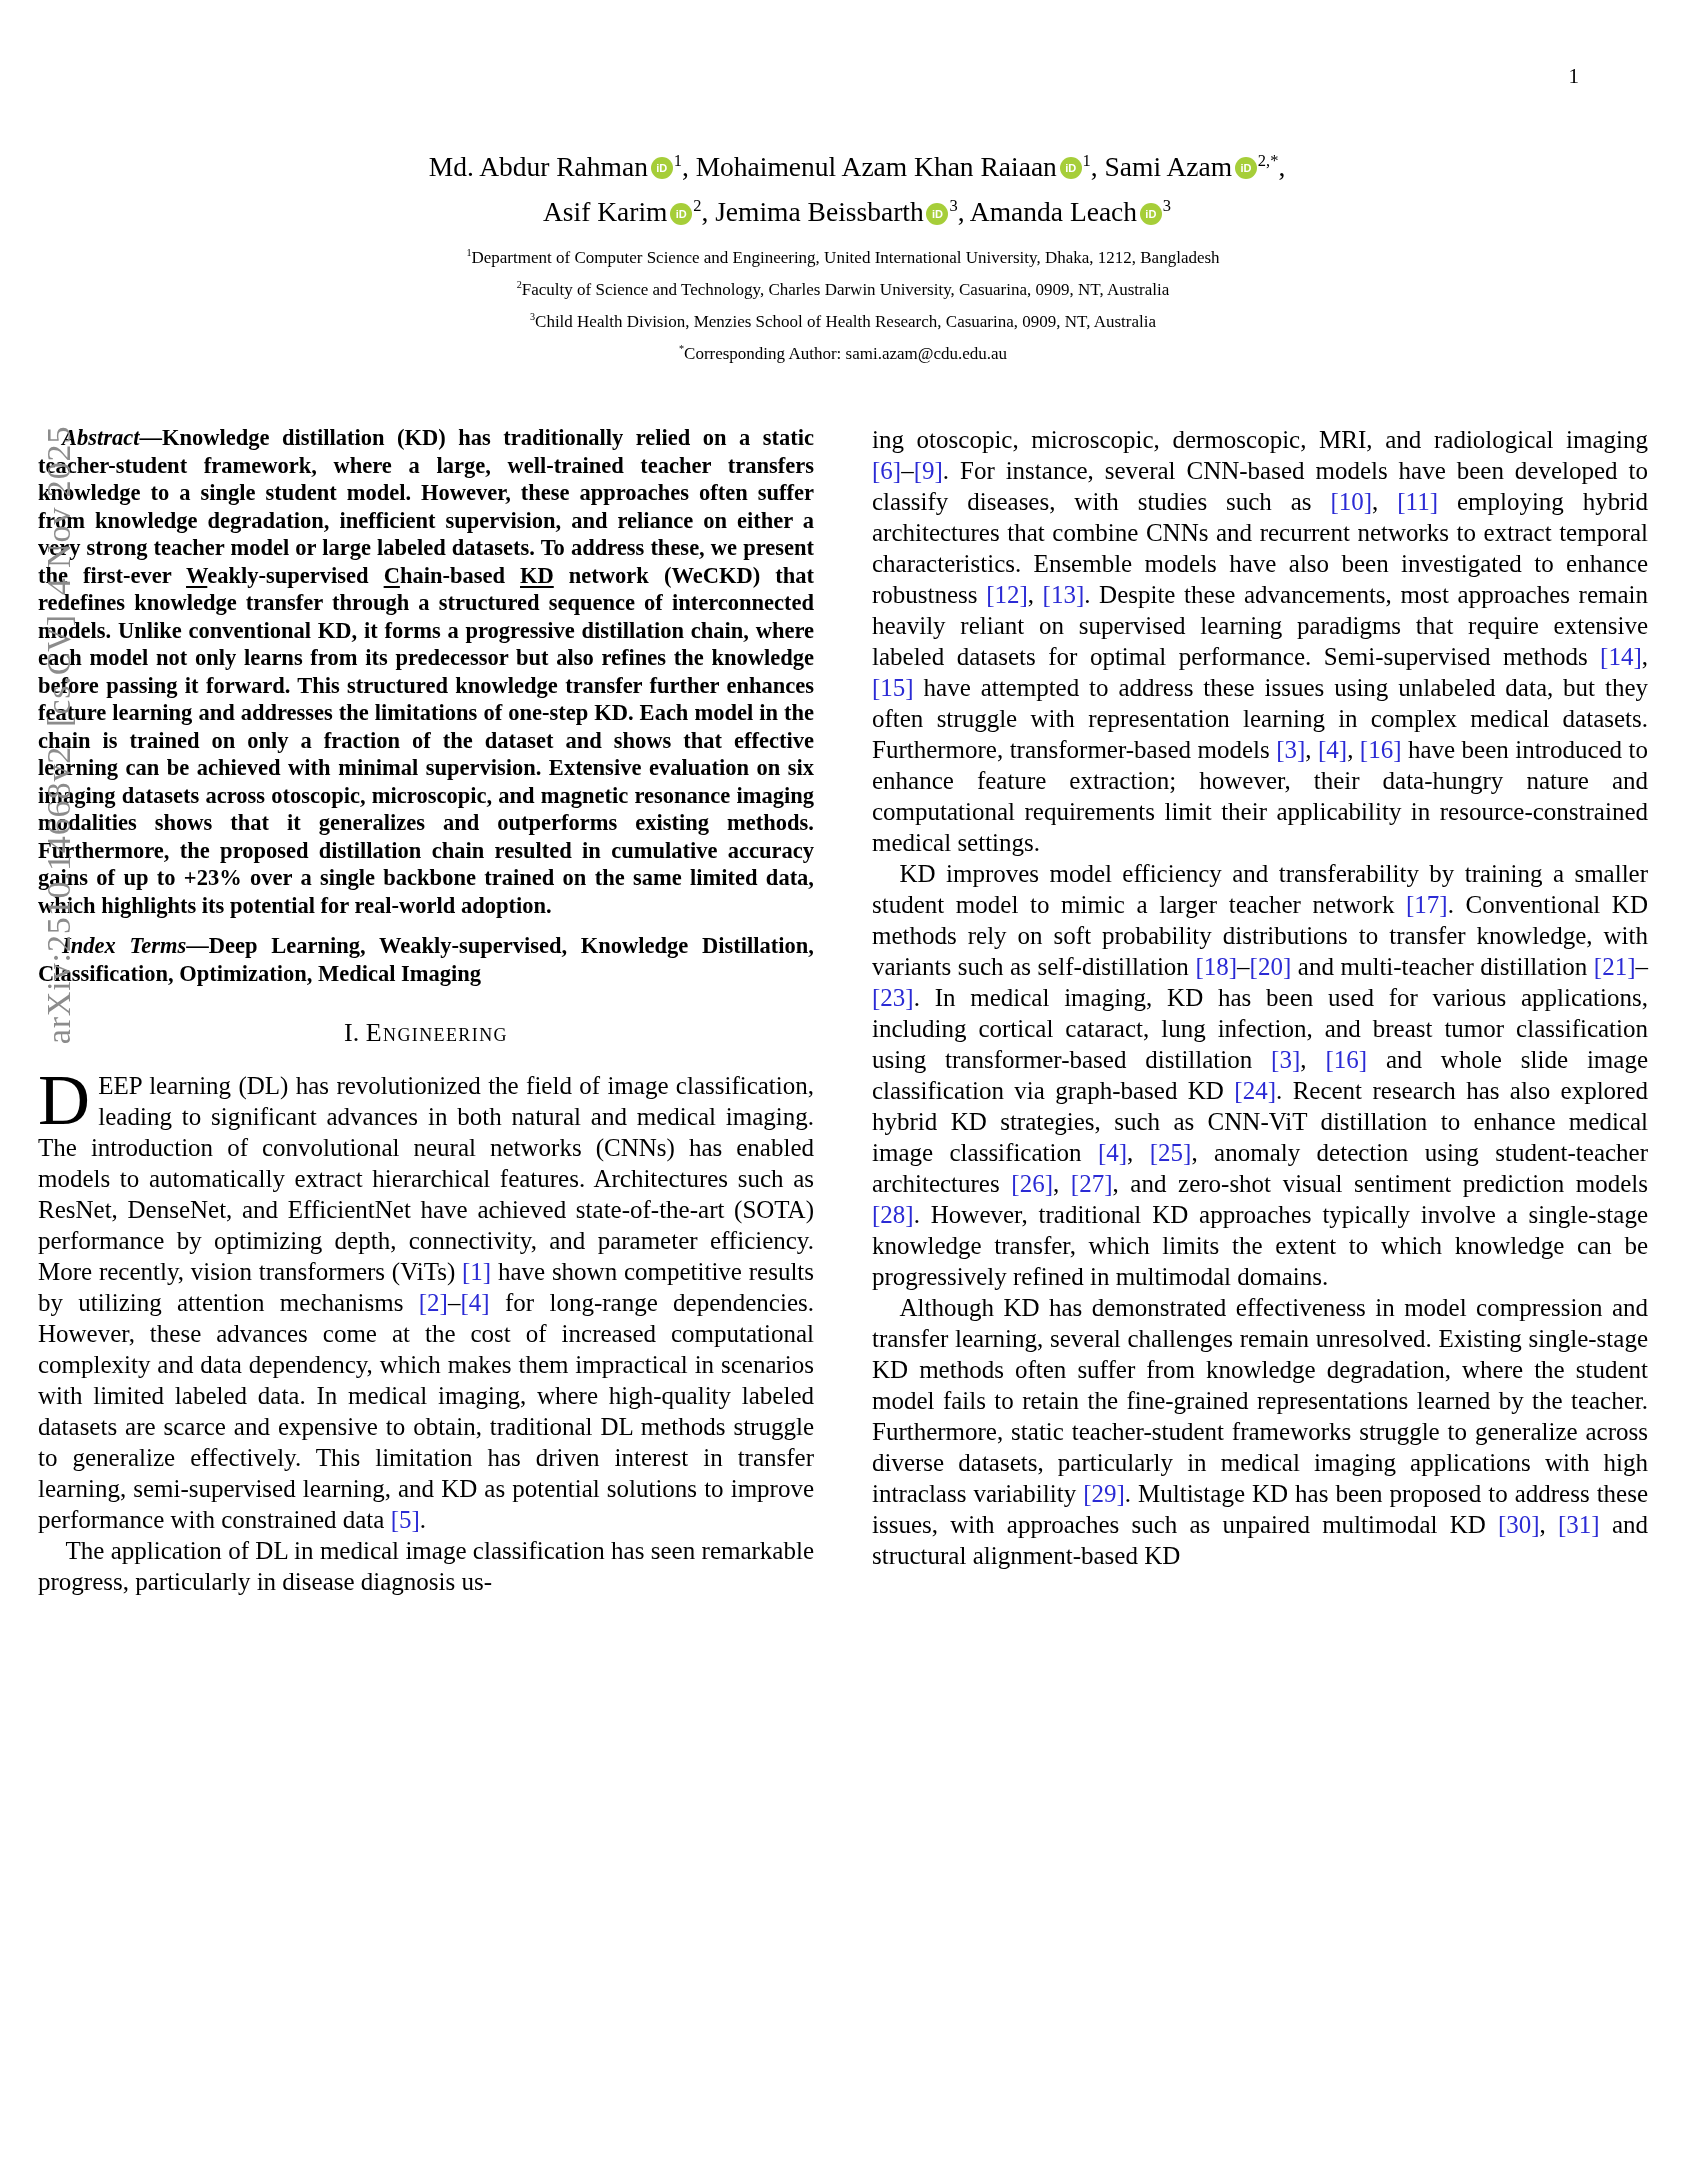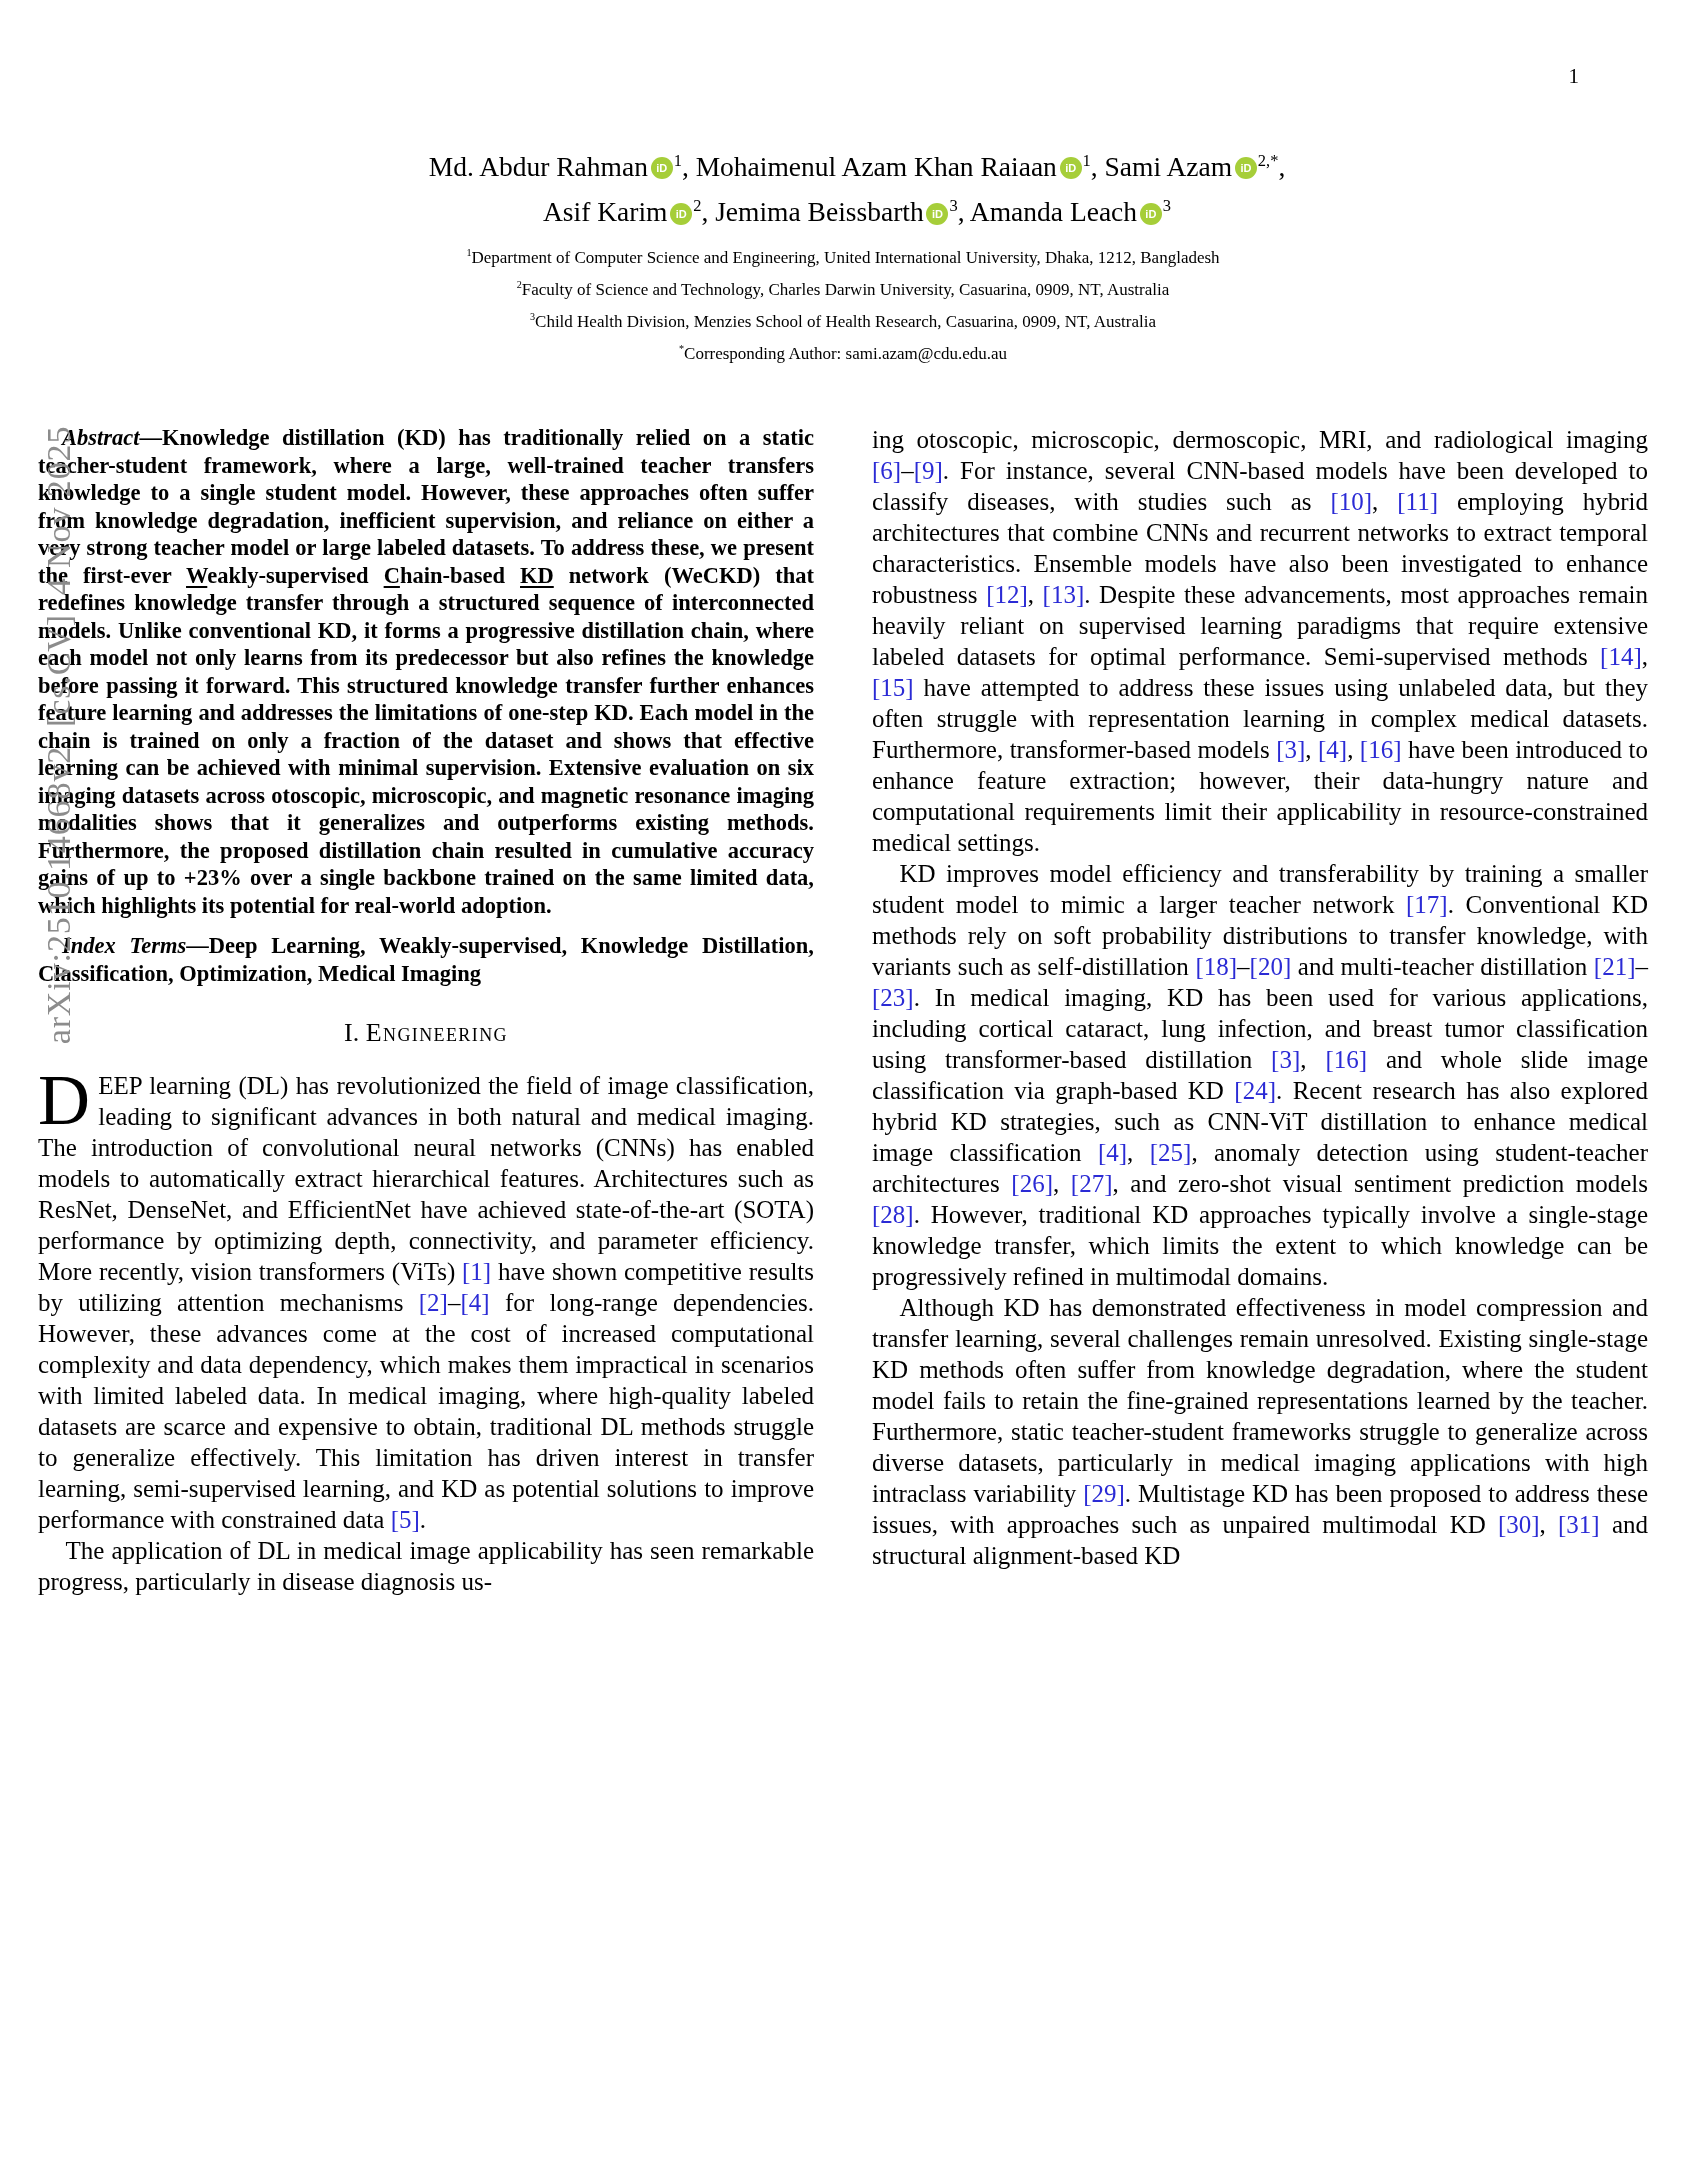--- a/index.html
+++ b/index.html
@@ -75,21 +75,21 @@
 
     <div class="col">
       <section>
         <p class="abs-para"><span class="para-label">Abstract</span><span>—Knowledge distillation (KD) has traditionally relied on a static teacher-student framework, where a large, well-trained teacher transfers knowledge to a single student model. However, these approaches often suffer from knowledge degradation, inefficient supervision, and reliance on either a very strong teacher model or large labeled datasets. To address these, we present the first-ever <span class="u">W</span>eakly-supervised <span class="u">C</span>hain-based <span class="u">KD</span> network (WeCKD) that redefines knowledge transfer through a structured sequence of interconnected models. Unlike conventional KD, it forms a progressive distillation chain, where each model not only learns from its predecessor but also refines the knowledge before passing it forward. This structured knowledge transfer further enhances feature learning and addresses the limitations of one-step KD. Each model in the chain is trained on only a fraction of the dataset and shows that effective learning can be achieved with minimal supervision. Extensive evaluation on six imaging datasets across otoscopic, microscopic, and magnetic resonance imaging modalities shows that it generalizes and outperforms existing methods. Furthermore, the proposed distillation chain resulted in cumulative accuracy gains of up to +23% over a single backbone trained on the same limited data, which highlights its potential for real-world adoption.</span></p>
         <p class="abs-para index-terms"><span class="para-label">Index Terms</span><span>—Deep Learning, Weakly-supervised, Knowledge Distillation, Classification, Optimization, Medical Imaging</span></p>
       </section>
 
       <h2 class="section-heading"><span>I.</span>&nbsp;<span class="smallcaps">Engineering</span></h2>
 
       <p class="body-para"><span class="dropcap">D</span><span>EEP learning (DL) has revolutionized the field of image classification, leading to significant advances in both natural and medical imaging. The introduction of convolutional neural networks (CNNs) has enabled models to automatically extract hierarchical features. Architectures such as ResNet, DenseNet, and EfficientNet have achieved state-of-the-art (SOTA) performance by optimizing depth, connectivity, and parameter efficiency. More recently, vision transformers (ViTs) <span class="cite">[1]</span> have shown competitive results by utilizing attention mechanisms <span class="cite">[2]</span>–<span class="cite">[4]</span> for long-range dependencies. However, these advances come at the cost of increased computational complexity and data dependency, which makes them impractical in scenarios with limited labeled data. In medical imaging, where high-quality labeled datasets are scarce and expensive to obtain, traditional DL methods struggle to generalize effectively. This limitation has driven interest in transfer learning, semi-supervised learning, and KD as potential solutions to improve performance with constrained data <span class="cite">[5]</span>.</span></p>
-      <p class="body-para indent">The application of DL in medical image applicability has seen remarkable progress, particularly in disease diagnosis us-</p>
+      <p class="body-para indent">The application of DL in medical image classification has seen remarkable progress, particularly in disease diagnosis us-</p>
     </div>
 
     <div class="col">
       <p class="body-para">ing otoscopic, microscopic, dermoscopic, MRI, and radiological imaging <span class="cite">[6]</span>–<span class="cite">[9]</span>. For instance, several CNN-based models have been developed to classify diseases, with studies such as <span class="cite">[10]</span>, <span class="cite">[11]</span> employing hybrid architectures that combine CNNs and recurrent networks to extract temporal characteristics. Ensemble models have also been investigated to enhance robustness <span class="cite">[12]</span>, <span class="cite">[13]</span>. Despite these advancements, most approaches remain heavily reliant on supervised learning paradigms that require extensive labeled datasets for optimal performance. Semi-supervised methods <span class="cite">[14]</span>, <span class="cite">[15]</span> have attempted to address these issues using unlabeled data, but they often struggle with representation learning in complex medical datasets. Furthermore, transformer-based models <span class="cite">[3]</span>, <span class="cite">[4]</span>, <span class="cite">[16]</span> have been introduced to enhance feature extraction; however, their data-hungry nature and computational requirements limit their applicability in resource-constrained medical settings.</p>
       <p class="body-para indent">KD improves model efficiency and transferability by training a smaller student model to mimic a larger teacher network <span class="cite">[17]</span>. Conventional KD methods rely on soft probability distributions to transfer knowledge, with variants such as self-distillation <span class="cite">[18]</span>–<span class="cite">[20]</span> and multi-teacher distillation <span class="cite">[21]</span>–<span class="cite">[23]</span>. In medical imaging, KD has been used for various applications, including cortical cataract, lung infection, and breast tumor classification using transformer-based distillation <span class="cite">[3]</span>, <span class="cite">[16]</span> and whole slide image classification via graph-based KD <span class="cite">[24]</span>. Recent research has also explored hybrid KD strategies, such as CNN-ViT distillation to enhance medical image classification <span class="cite">[4]</span>, <span class="cite">[25]</span>, anomaly detection using student-teacher architectures <span class="cite">[26]</span>, <span class="cite">[27]</span>, and zero-shot visual sentiment prediction models <span class="cite">[28]</span>. However, traditional KD approaches typically involve a single-stage knowledge transfer, which limits the extent to which knowledge can be progressively refined in multimodal domains.</p>
       <p class="body-para indent">Although KD has demonstrated effectiveness in model compression and transfer learning, several challenges remain unresolved. Existing single-stage KD methods often suffer from knowledge degradation, where the student model fails to retain the fine-grained representations learned by the teacher. Furthermore, static teacher-student frameworks struggle to generalize across diverse datasets, particularly in medical imaging applications with high intraclass variability <span class="cite">[29]</span>. Multistage KD has been proposed to address these issues, with approaches such as unpaired multimodal KD <span class="cite">[30]</span>, <span class="cite">[31]</span> and structural alignment-based KD</p>
     </div>
 
   </main>
 

